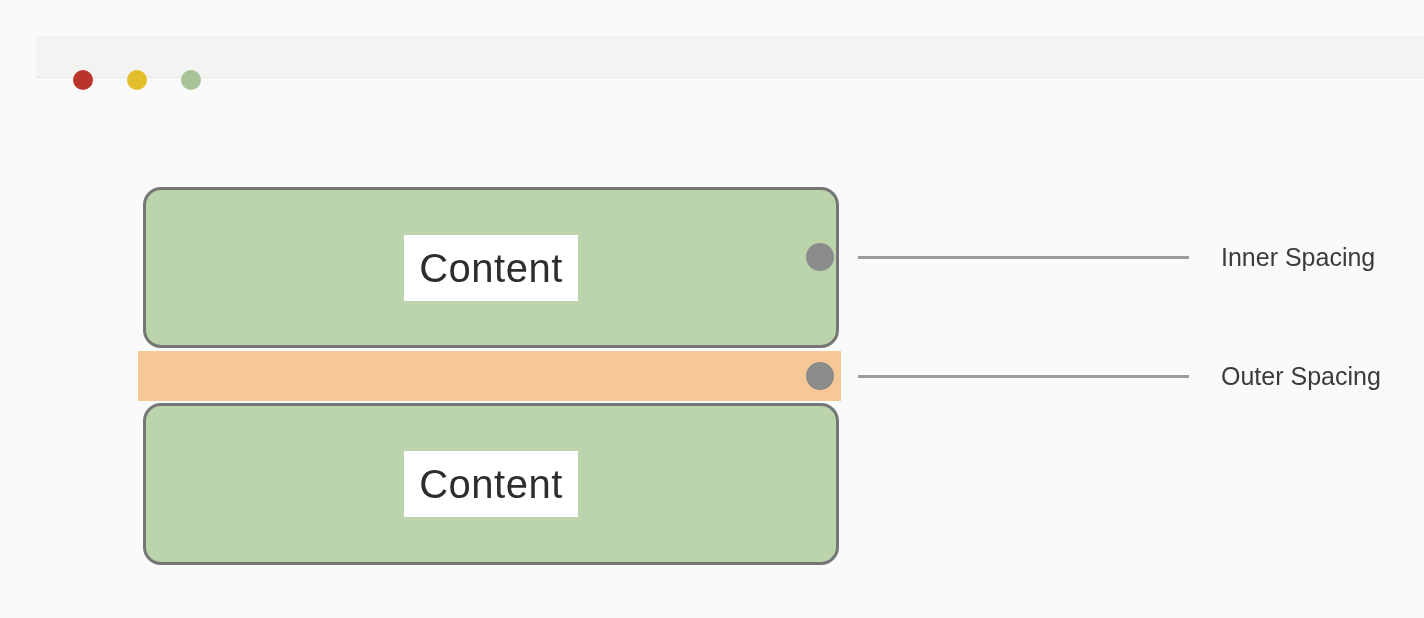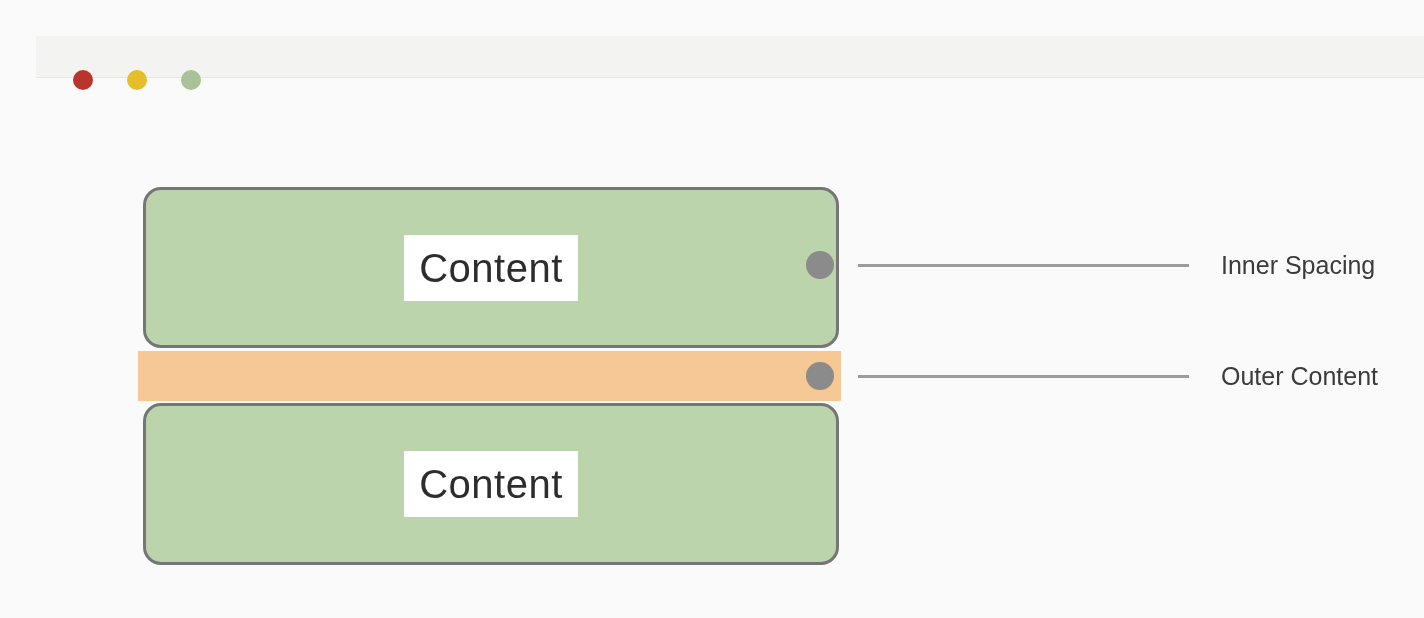--- a/index.html
+++ b/index.html
@@ -60,21 +60,21 @@
   .spacer-band {
     position: absolute; left: 90px; top: 260px;       
     width: 703px; height: 50px;
     background: var(--spacer-fill);
   }
   .callout {
     position: absolute; left: 746px;
     display: flex; align-items: center;
     height: 28px;
   }
-  .callout.inner { top: 160px; }                      
+  .callout.inner { top: 152px; }                      
   .callout.outer { top: 271px; }                      
   .callout-dot {
     width: 28px; height: 28px; border-radius: 50%;
     background: var(--dot);
     flex: 0 0 auto;
   }
   .callout-line {
     width: 331px; height: 3px;
     background: var(--connector);
     flex: 0 0 auto;
@@ -111,16 +111,16 @@
 
   <div class="callout inner">
     <div class="callout-dot"></div>
     <div class="callout-line"></div>
     <div class="callout-label">Inner Spacing</div>
   </div>
 
   <div class="callout outer">
     <div class="callout-dot"></div>
     <div class="callout-line"></div>
-    <div class="callout-label">Outer Content</div>
+    <div class="callout-label">Outer Spacing</div>
   </div>
 
 </div>
 
 </body></html>

